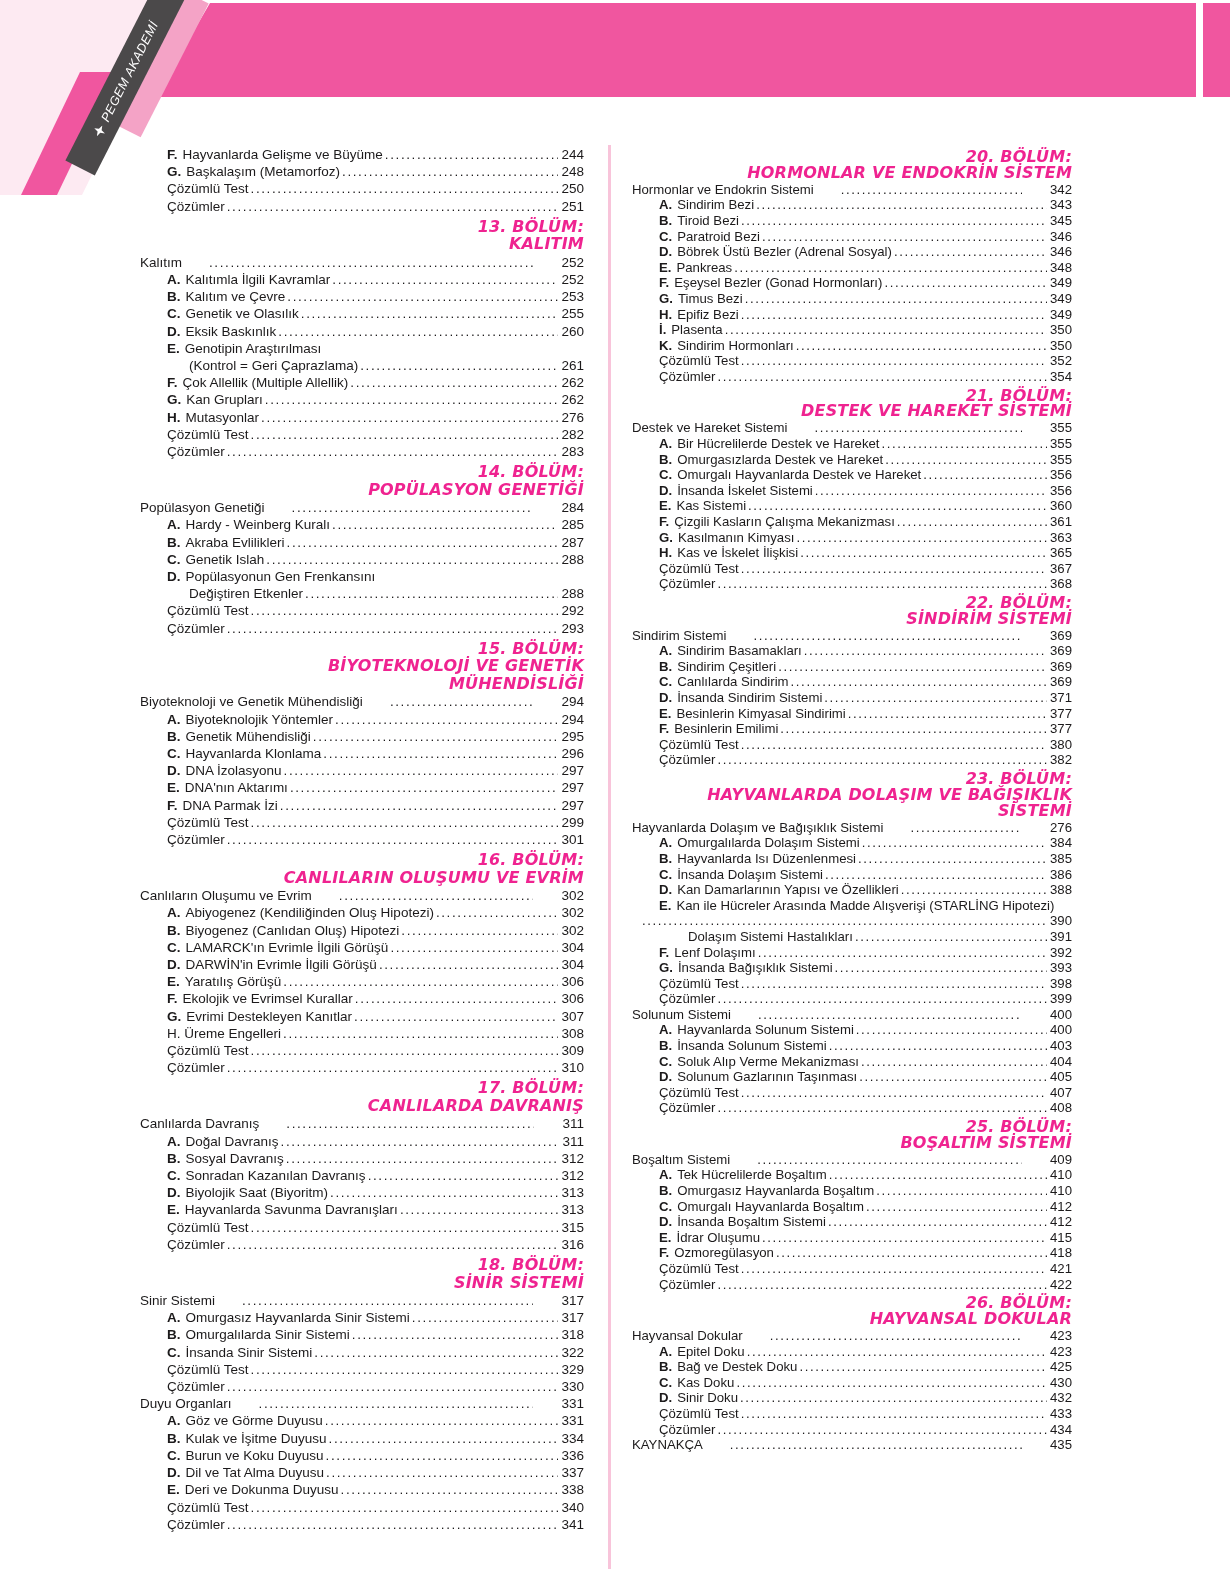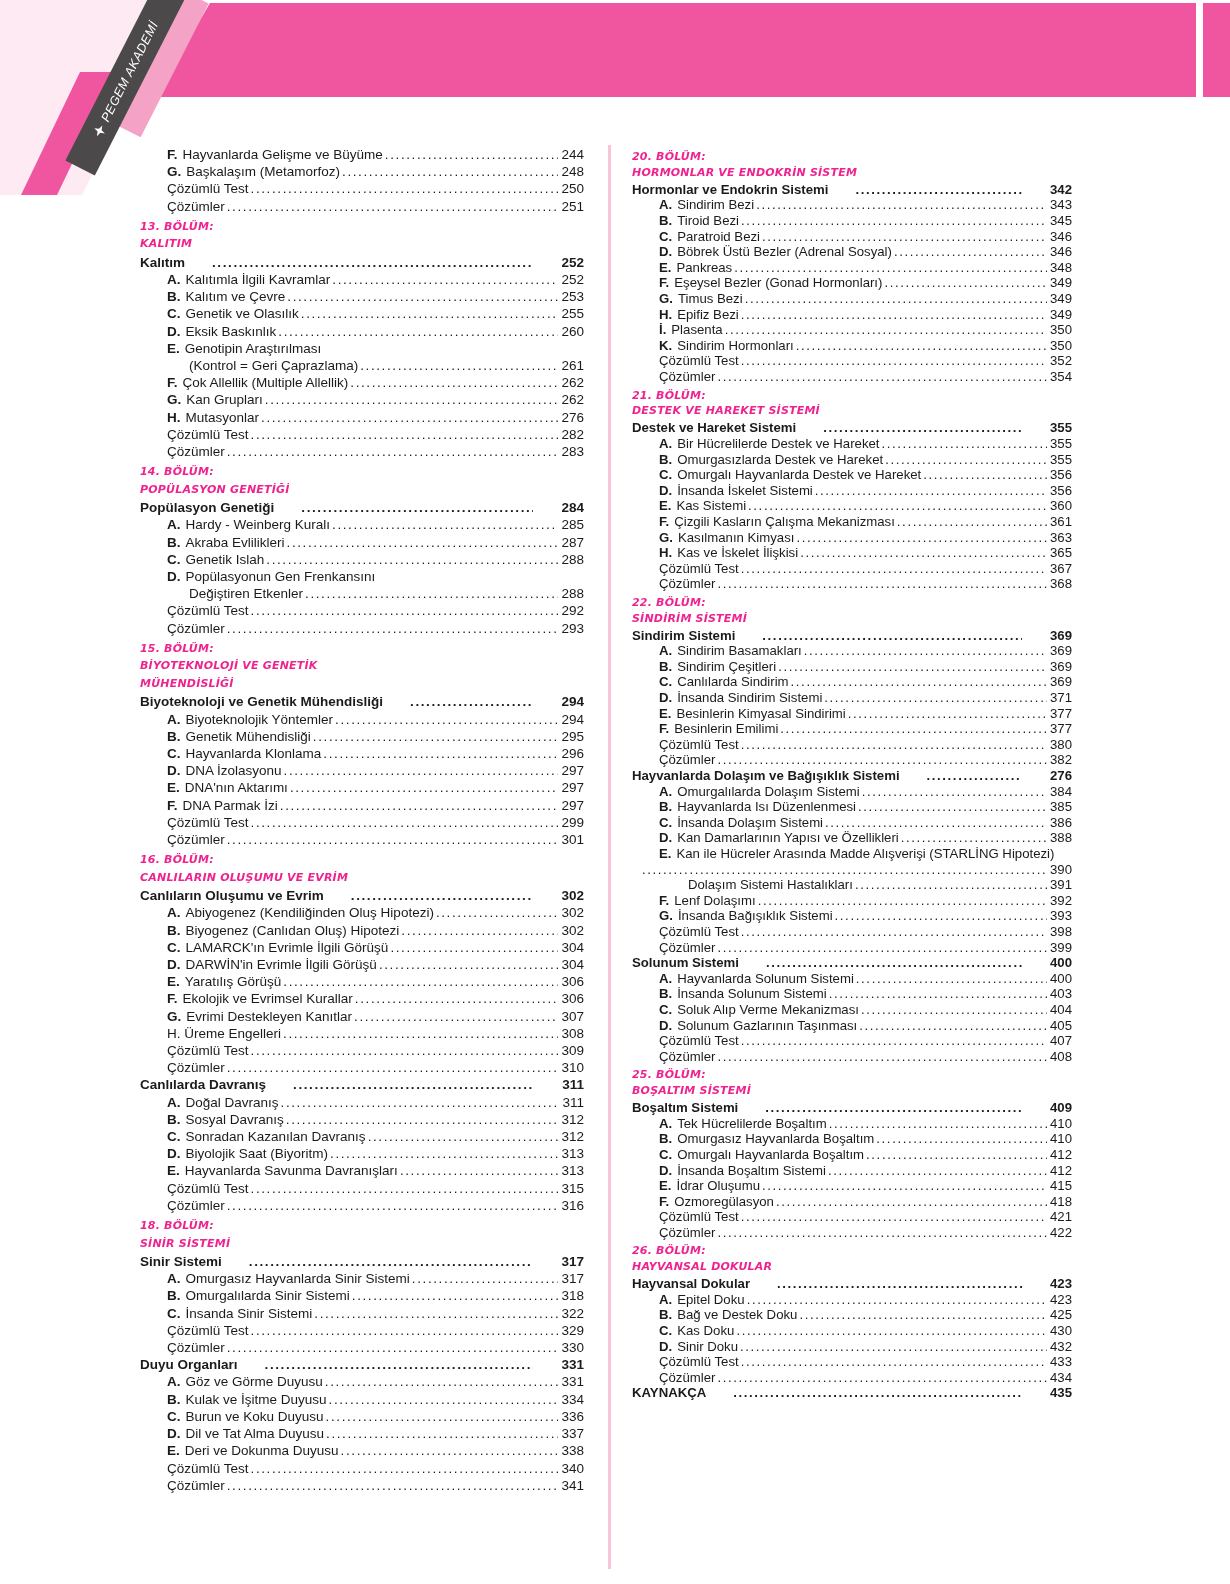--- a/index.html
+++ b/index.html
@@ -49,39 +49,39 @@
     background:var(--divider-pink,#f8c4da);
   }
   
   .col { position:absolute; top:146px; }
   .col-left  { left:140px; width:444px; --lh:17.2px; --fs:13.5px; }
   .col-right { left:632px; width:440px; --lh:15.6px; --fs:13.2px; }
   .row {
     display:flex; align-items:baseline;
     line-height:var(--lh); font-size:var(--fs); white-space:nowrap;
   }
-  .row.bold { font-weight:bold;gap:25px; }
+  .row.bold { font-weight:normal;gap:25px; }
   .ind0 { padding-left:0; }
   .ind1 { padding-left:27px; }
   .ind2 { padding-left:56px; }
   .ind3 { padding-left:49px; }
   .ind4 { padding-left:8px;text-align:right; }
   .pre { font-weight:bold; margin-right:5px; }
   .label { white-space:nowrap; }
   .leader { flex:1; overflow:hidden; white-space:nowrap; margin:0 3px 0 2px; }
   .leader::after {
     content:"...................................................................................................................................................................................................................";
     letter-spacing:1.6px;
   }
   .page-num { white-space:nowrap; }
   .chapter {
-    text-align:left; color:var(--heading-pink,#ef2390);
+    text-align:right; color:var(--heading-pink,#ef2390);
     font-weight:bold; font-style:italic;
     font-family:"DejaVu Sans", sans-serif;
-    font-size:11px; letter-spacing:0.2px;
+    font-size:16px; letter-spacing:0.2px;
     line-height:calc(var(--lh) + 0.3px);
     margin:3px 0 1px 0;
   }
   .chapter .line { display:block; }
 </style>
 </head>
 <body>
 
 <div class="page">
   <div class="deco">
@@ -356,20 +356,24 @@
       <div class="row ind1">
         <span class="label">Çözümlü Test</span>
         <span class="leader"></span>
         <span class="page-num">309</span>
       </div>
       <div class="row ind1">
         <span class="label">Çözümler</span>
         <span class="leader"></span>
         <span class="page-num">310</span>
       </div>
+      <div class="chapter">
+        <span class="line">17. BÖLÜM:</span>
+        <span class="line">CANLILARDA DAVRANIŞ</span>
+      </div>
       <div class="row ind0 bold">
         <span class="label">Canlılarda Davranış</span>
         <span class="leader"></span>
         <span class="page-num">311</span>
       </div>
       <div class="row ind1">
         <span class="pre">A.</span>
         <span class="label">Doğal Davranış</span>
         <span class="leader"></span>
         <span class="page-num">311</span>
@@ -685,20 +689,25 @@
       </div>
       <div class="row ind1">
         <span class="label">Çözümlü Test</span>
         <span class="leader"></span>
         <span class="page-num">380</span>
       </div>
       <div class="row ind1">
         <span class="label">Çözümler</span>
         <span class="leader"></span>
         <span class="page-num">382</span>
+      </div>
+      <div class="chapter">
+        <span class="line">23. BÖLÜM:</span>
+        <span class="line">HAYVANLARDA DOLAŞIM VE BAĞIŞIKLIK</span>
+        <span class="line">SİSTEMİ</span>
       </div>
       <div class="row ind0 bold">
         <span class="label">Hayvanlarda Dolaşım ve Bağışıklık Sistemi</span>
         <span class="leader"></span>
         <span class="page-num">276</span>
       </div>
       <div class="row ind1">
         <span class="pre">A.</span>
         <span class="label">Omurgalılarda Dolaşım Sistemi</span>
         <span class="leader"></span>

